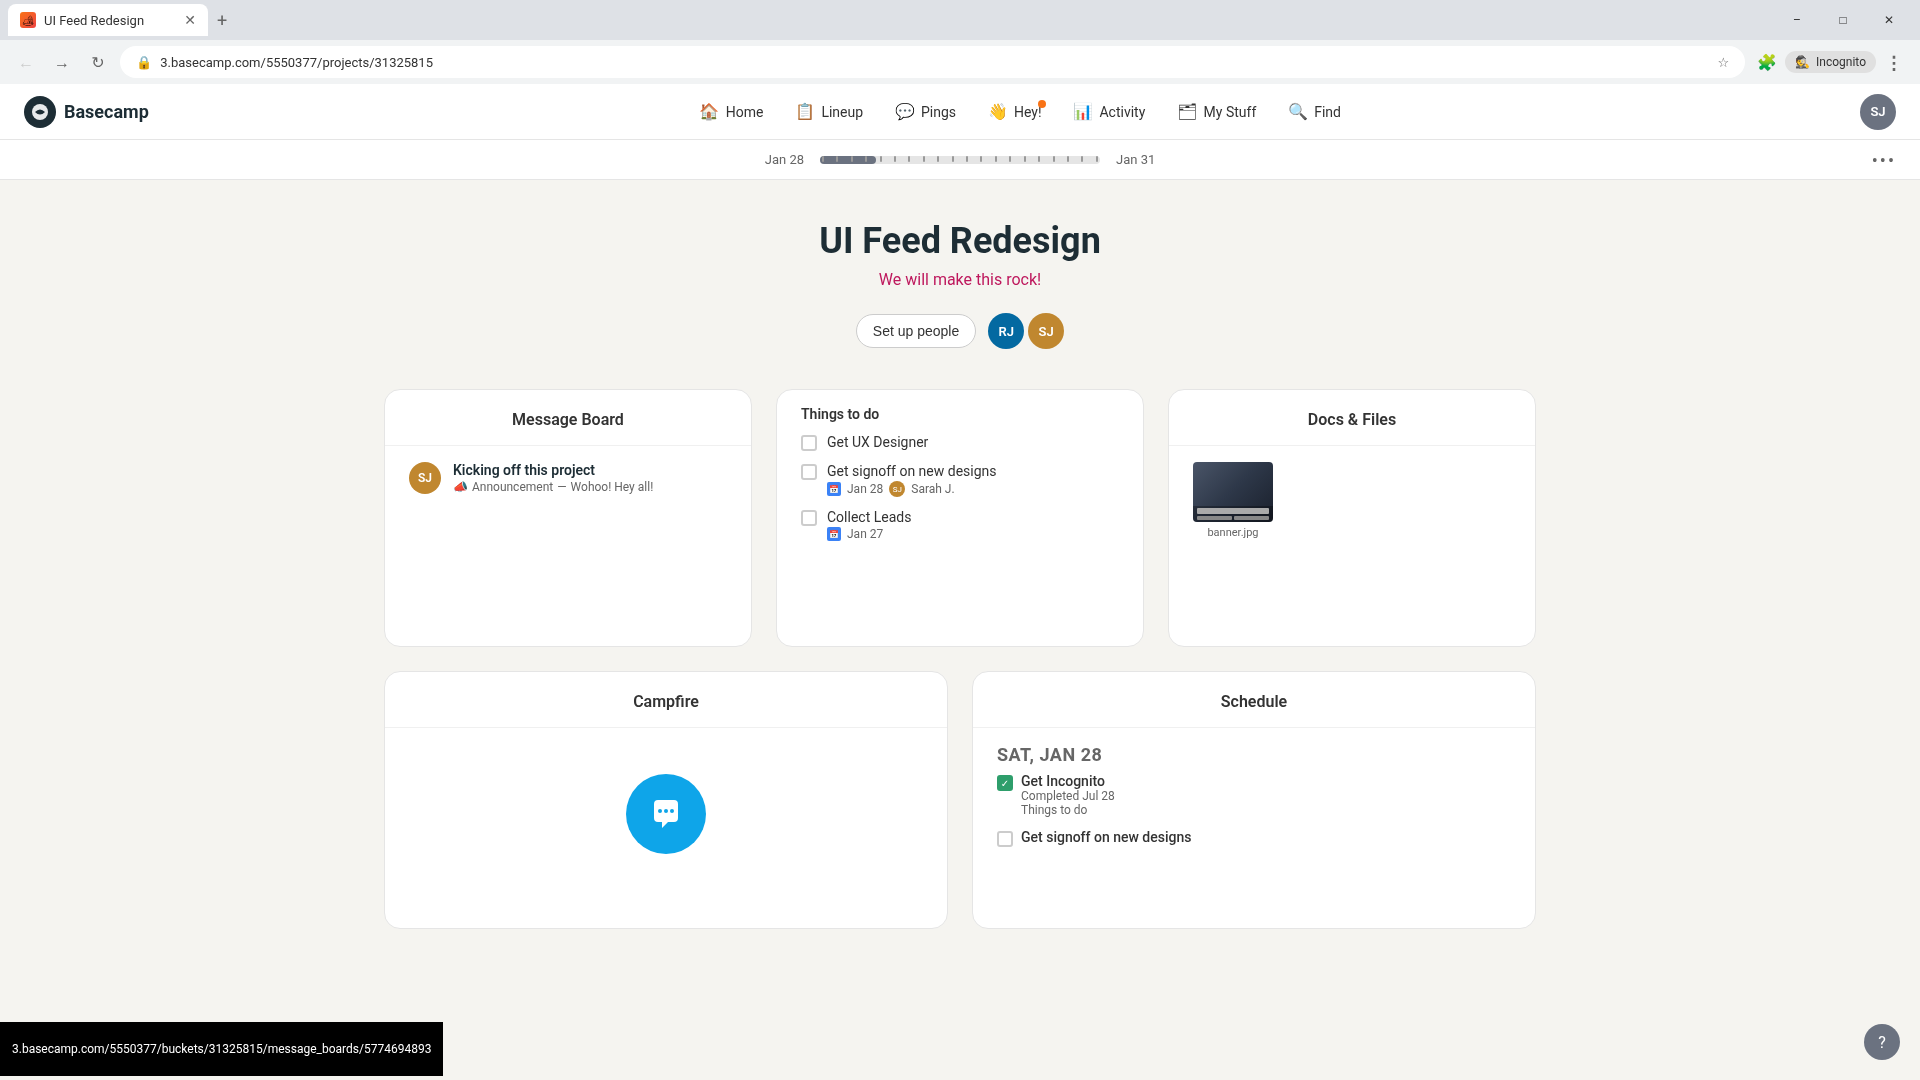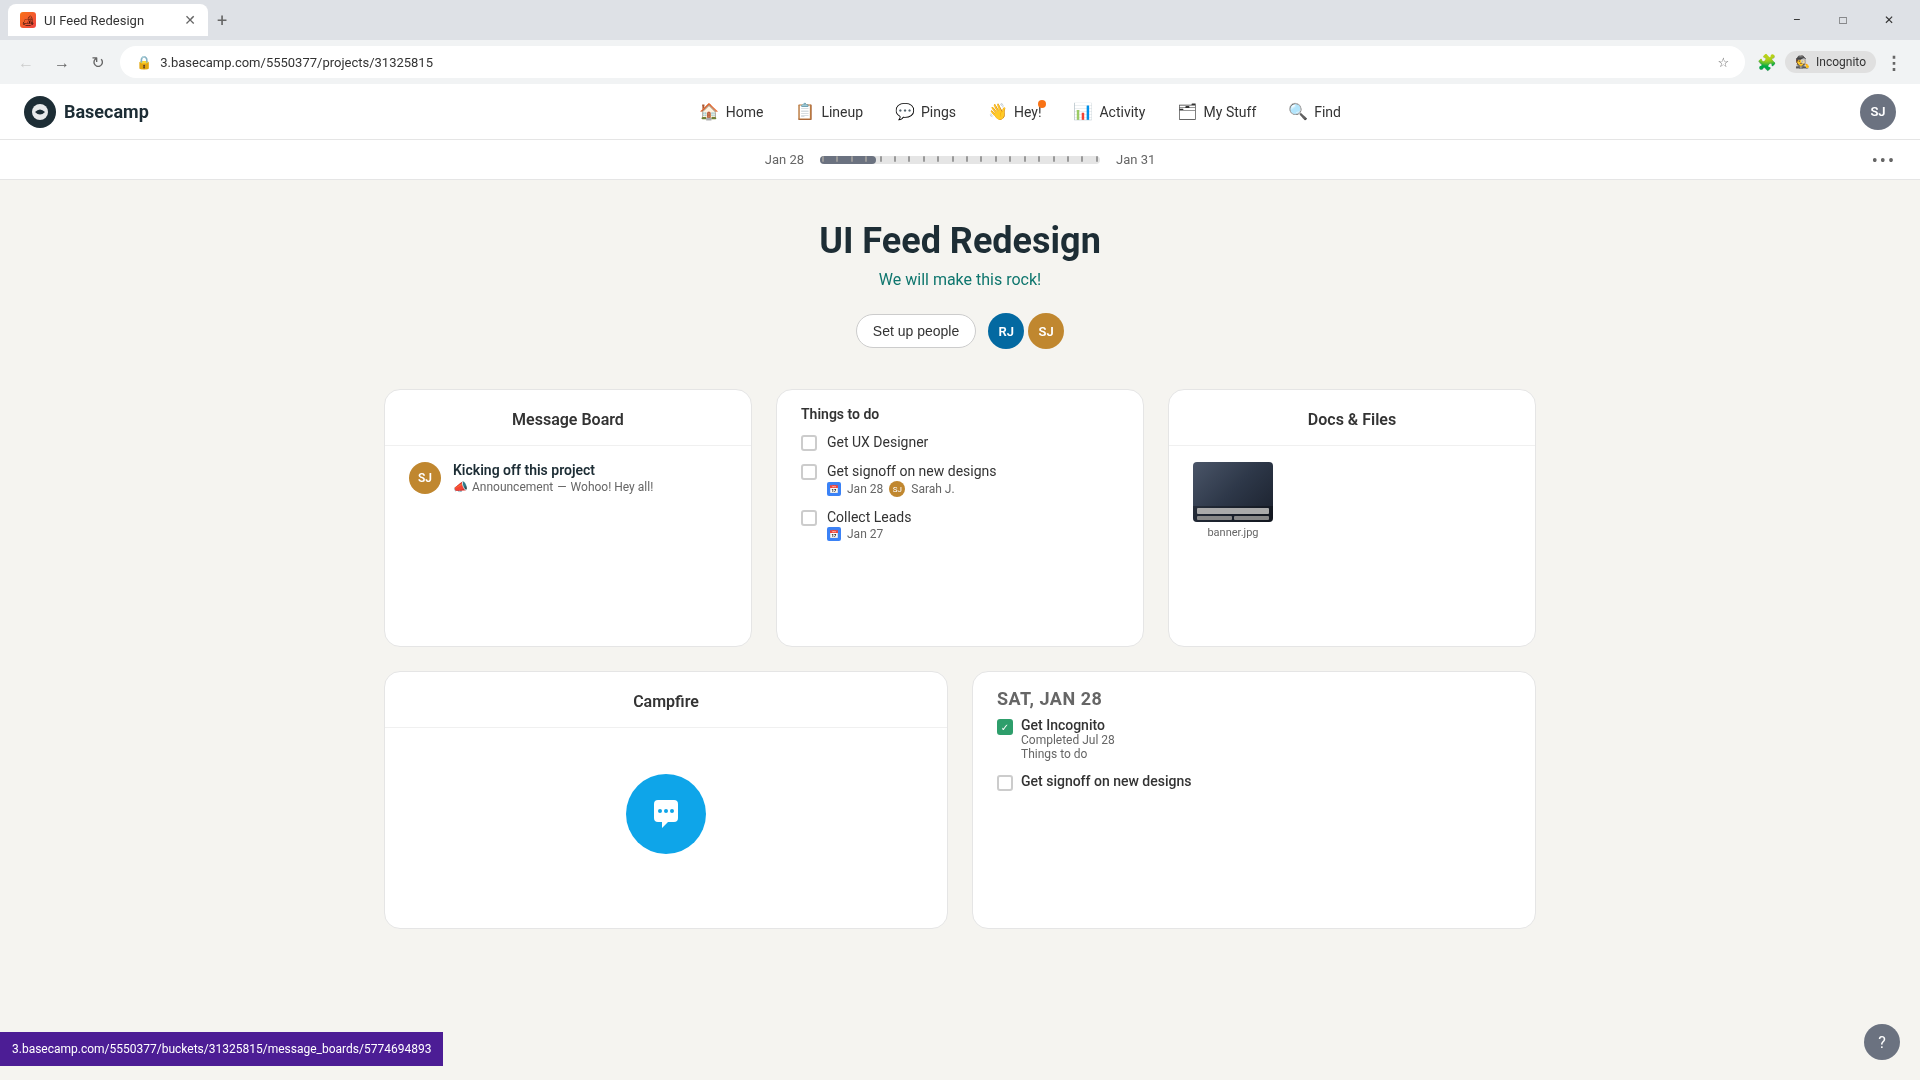--- a/index.html
+++ b/index.html
@@ -36,21 +36,21 @@
     .timeline-bar { background: #fff; border-bottom: 1px solid #e5e5e5; display: flex; align-items: center; justify-content: center; padding: 12px 24px; position: relative; }
     .timeline-dates { display: flex; align-items: center; gap: 8px; color: #666; font-size: 13px; }
     .timeline-track { width: 280px; height: 8px; background: #e5e5e5; border-radius: 4px; margin: 0 8px; position: relative; }
     .timeline-progress { position: absolute; left: 0; top: 0; height: 100%; width: 20%; background: #6b7280; border-radius: 4px; }
     .timeline-more { position: absolute; right: 24px; top: 50%; transform: translateY(-50%); color: #666; cursor: pointer; font-size: 18px; letter-spacing: 2px; }
 
     
     .main-content { max-width: 1200px; margin: 0 auto; padding: 40px 24px; }
     .project-header { text-align: center; margin-bottom: 40px; }
     .project-title { font-size: 36px; font-weight: 700; color: #1d2d35; margin-bottom: 8px; }
-    .project-subtitle { font-size: 16px; color: #0f766e; margin-bottom: 24px; }
+    .project-subtitle { font-size: 16px; color: #be185d; margin-bottom: 24px; }
     .project-people { display: flex; align-items: center; justify-content: center; gap: 12px; }
     .set-up-people-btn { border: 1px solid #ccc; border-radius: 20px; padding: 8px 16px; font-size: 14px; color: #333; background: white; cursor: pointer; }
     .avatar-group { display: flex; gap: 4px; }
     .person-avatar { width: 36px; height: 36px; border-radius: 50%; display: flex; align-items: center; justify-content: center; color: white; font-size: 13px; font-weight: 600; cursor: pointer; }
     .avatar-rj { background: #0369a1; }
     .avatar-sj { background: #c0872f; }
 
     
     .cards-grid { display: grid; grid-template-columns: 1fr 1fr 1fr; gap: 24px; margin-bottom: 24px; }
     .card { background: white; border-radius: 16px; border: 1px solid #e5e5e5; overflow: hidden; }
@@ -92,21 +92,21 @@
     .schedule-date-header { font-size: 18px; font-weight: 700; color: #666; letter-spacing: 0.5px; margin-bottom: 8px; }
     .schedule-item { margin-bottom: 12px; }
     .schedule-event { display: flex; align-items: flex-start; gap: 8px; }
     .schedule-checkbox { width: 16px; height: 16px; border: 2px solid #ccc; border-radius: 3px; flex-shrink: 0; margin-top: 2px; }
     .schedule-checkbox.checked { background: #2e9e6b; border-color: #2e9e6b; display: flex; align-items: center; justify-content: center; color: white; font-size: 10px; }
     .schedule-event-name { font-size: 14px; color: #333; font-weight: 500; }
     .schedule-completed { font-size: 12px; color: #666; }
     .schedule-sub { font-size: 12px; color: #666; }
 
     
-    .status-bar { position: fixed; bottom: 14px; left: 0; background: #4c1d95; color: #fff; font-size: 12px; padding: 10px 12px; z-index: 100; }
+    .status-bar { position: fixed; bottom: 4px; left: 0; background: #000000; color: #fff; font-size: 12px; padding: 20px 12px; z-index: 100; }
 
     
     .help-btn { position: fixed; bottom: 20px; right: 20px; width: 36px; height: 36px; border-radius: 50%; background: #6b7280; display: flex; align-items: center; justify-content: center; color: white; font-size: 16px; cursor: pointer; z-index: 100; }
 
     .bc-nav-hey { position: relative; }
     .bc-nav-hey .hey-dot { position: absolute; top: 6px; right: 10px; width: 8px; height: 8px; border-radius: 50%; background: #f97316; }
 
     .todo-assignee-avatar { width: 16px; height: 16px; border-radius: 50%; background: #c0872f; display: inline-flex; align-items: center; justify-content: center; color: white; font-size: 8px; }
   </style>
 </head>
@@ -334,20 +334,21 @@
               <circle cx="14" cy="17" r="2" fill="#0ea5e9"></circle>
               <circle cx="20" cy="17" r="2" fill="#0ea5e9"></circle>
               <circle cx="26" cy="17" r="2" fill="#0ea5e9"></circle>
             </svg>
           </div>
         </div>
       </div>
     </div>
 
     <div class="card">
+      <div class="card-header">Schedule</div>
       <div class="card-body">
         <div class="schedule-date-header">SAT, JAN 28</div>
 
         <div class="schedule-item">
           <div class="schedule-event">
             <div class="schedule-checkbox checked">✓</div>
             <div>
               <div class="schedule-event-name">Get Incognito</div>
               <div class="schedule-completed">Completed Jul 28</div>
               <div class="schedule-sub">Things to do</div>

